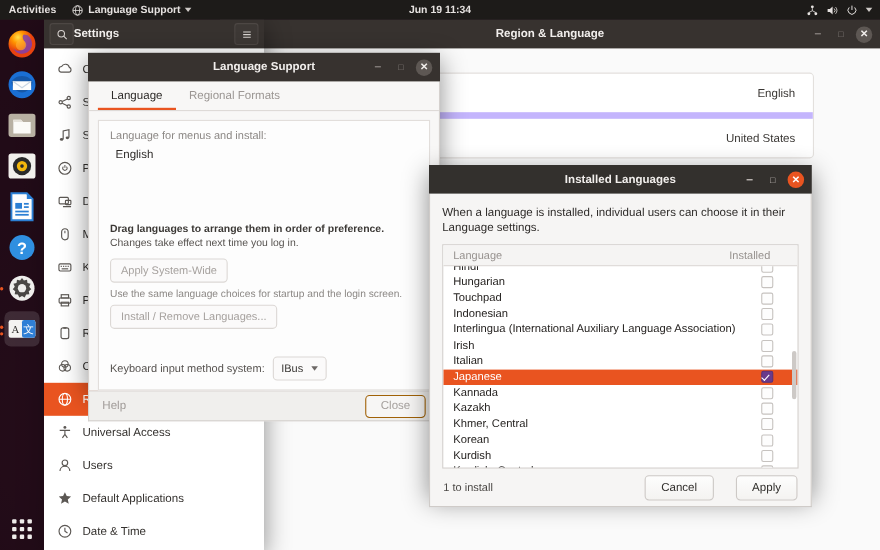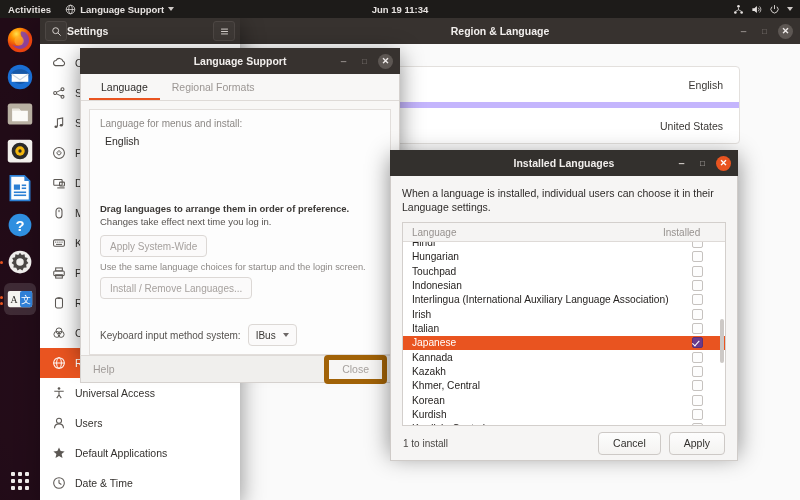--- a/index.html
+++ b/index.html
@@ -94,21 +94,21 @@
   .ls-lbl{font-size:10px;color:#8c8885;margin-bottom:6px;}
   .ls-langitem{font-size:10.5px;color:#2f2c2a;padding-left:5px;}
   .ls-hint{font-size:9.5px;color:#56524f;line-height:1.35;margin-top:auto;}
   .ls-hint .b{font-weight:bold;color:#3b3835;}
   .gbtn{display:inline-flex;align-items:center;justify-content:center;height:20px;
     padding:0 9px;border:1px solid #dcd8d5;border-radius:4px;background:#fbfafa;
     color:#a6a19e;font-size:10px;}
   #ls-footer{height:26px;background:#f0efed;display:flex;align-items:center;
     padding:0 12px;border:1px solid #d5d1ce;border-top:1px solid #dedad7;}
   #ls-footer .help{font-size:10.5px;color:#a09b98;}
-  #ls-footer .closeb{margin-left:auto;height:19px;padding:0 13px;border:5px solid #a16207;
+  #ls-footer .closeb{margin-left:auto;height:19px;padding:0 13px;border:1px solid #a16207;
     border-radius:4px;background:#f7f6f5;color:#a6a19e;font-size:10.5px;
     display:flex;align-items:center;}
   .kb-row{display:flex;align-items:center;gap:7px;margin-top:25px;}
   .kb-lbl{font-size:10px;color:#56524f;}
   .kb-combo{display:flex;align-items:center;gap:7px;height:20px;padding:0 7px;
     border:1px solid #dcd8d5;border-radius:4px;background:#fbfafa;font-size:10px;color:#3a3734;}
   .kb-combo .ar{width:0;height:0;border-left:3.2px solid transparent;
     border-right:3.2px solid transparent;border-top:4px solid #6d6866;}
   
   #ilwin{left:390px;top:150px;width:348px;height:300px;background:#f2f1ef;}
@@ -127,21 +127,21 @@
   .il-row .ck{width:56px;display:flex;justify-content:center;}
   .il-row.sel{background:#e95420;color:#fff;}
   .cbox{width:9px;height:9px;border:1px solid #c6c2bf;border-radius:2px;background:#fdfdfd;}
   .cbox.on{background:#6a3a8c;border-color:#5b3179;position:relative;}
   .cbox.on:after{content:"";position:absolute;left:1.6px;top:0.4px;width:3px;height:5.5px;
     border:solid #fff;border-width:0 1.6px 1.6px 0;transform:rotate(42deg);}
   #il-sb{position:absolute;right:1px;top:0;width:4px;height:100%;}
   #il-sb i{position:absolute;left:0;width:4px;border-radius:2px;background:#cdc9c6;display:block;}
   #il-foot{height:34px;display:flex;align-items:center;padding:0 1px;}
   #il-foot .cnt{font-size:10px;color:#4a4744;}
-  #il-foot .acts{margin-left:auto;display:flex;gap:8px;}
+  #il-foot .acts{margin-left:auto;display:flex;gap:20px;}
   .abtn{height:21px;padding:0 14px;border:1px solid #cdc9c6;border-radius:4px;
     background:linear-gradient(#fdfdfd,#f4f3f1);font-size:10.5px;color:#32302d;
     display:flex;align-items:center;}
 </style>
 </head>
 <body>
 
 <div id="desktop"></div>
 
 <div class="win" id="regwin">

